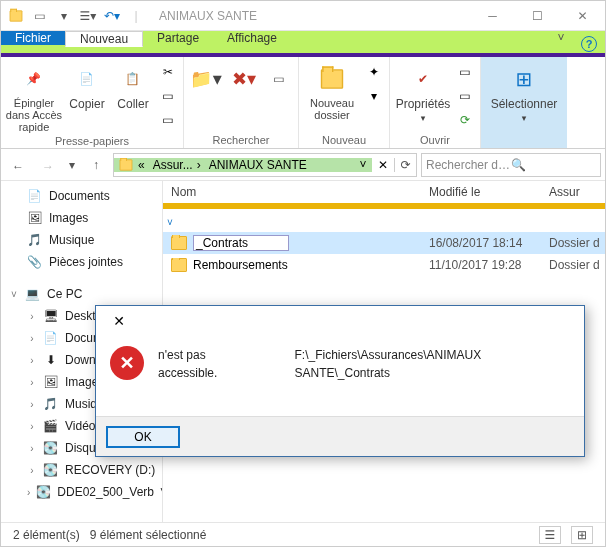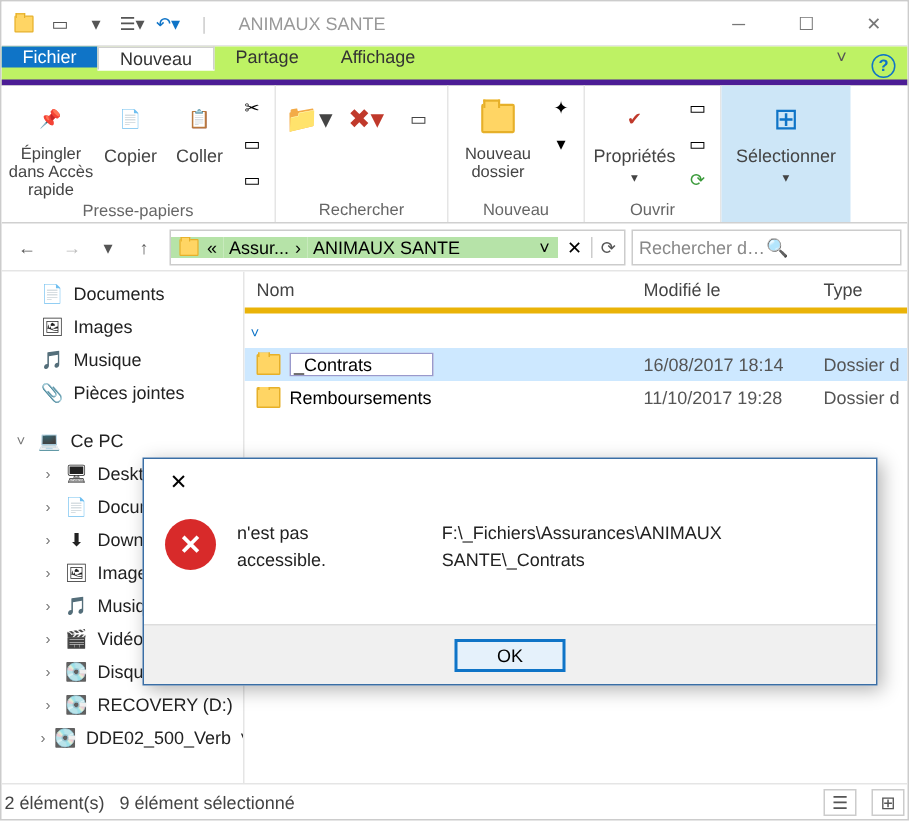--- a/index.html
+++ b/index.html
@@ -38,47 +38,47 @@
 .search { width: 180px; height: 24px; border: 1px solid #ccc; display: flex; align-items: center; padding: 0 4px; color: #888; }
 .search span { flex:1; overflow:hidden; white-space:nowrap; text-overflow:ellipsis;}
 .content { flex: 1; display: flex; overflow: hidden; position: relative; }
 .tree { width: 162px; border-right: 1px solid #e5e5e5; overflow: hidden; padding: 4px 0; }
 .tree .node { display: flex; align-items: center; gap: 6px; padding: 3px 4px 3px 22px; color: #222; white-space: nowrap; }
 .tree .node.lvl0 { padding-left: 8px; font-weight: normal; }
 .tree .node.lvl1 { padding-left: 26px; }
 .tree .exp { width:10px; text-align:center; color:#777; font-size:10px;}
 .tree .tic { width:16px; height:16px; display:inline-flex; align-items:center; justify-content:center;}
 .list { flex: 1; display: flex; flex-direction: column; overflow: hidden; }
-.cols { height: 28px; display: flex; align-items: center; border-bottom: 4px solid #eab308; color: #444; }
+.cols { height: 28px; display: flex; align-items: center; border-bottom: 6px solid #eab308; color: #444; }
 .cols .c { padding: 0 8px; }
 .cols .c.name { width: 258px; }
 .cols .c.mod { width: 120px; }
 .cols .c.type { flex:1;}
 .grouphdr { color: #0f74c7; padding: 8px 4px 4px 4px; display:flex; align-items:center; gap:6px;}
 .grouphdr .chev { font-size:10px;}
 .row { display: flex; align-items: center; height: 22px; }
 .row .cell { padding: 0 8px; white-space: nowrap; overflow:hidden;}
 .row .cell.name { width: 258px; display:flex; align-items:center; gap:6px;}
 .row .cell.mod { width: 120px; color: #555; }
 .row .cell.type { flex:1; color:#555;}
 .row.sel { background: #cde8ff; }
 .fic { width:16px; height:14px; background:#ffd564; border:1px solid #e6b029; border-radius:1px; display:inline-block; position:relative;}
 .fic::before{content:"";position:absolute;top:-3px;left:0;width:6px;height:3px;background:#ffd564;border:1px solid #e6b029;border-bottom:none;}
-.statusbar { height: 24px; border-top: 1px solid #e5e5e5; display: flex; align-items: center; padding: 0 2px; gap: 10px; color: #444;}
+.statusbar { height: 24px; border-top: 1px solid #e5e5e5; display: flex; align-items: center; padding: 0 12px; gap: 10px; color: #444;}
 .statusbar .sp { flex:1;}
 .statusbar .vbtn { width:22px; height:18px; border:1px solid #ccc; display:flex;align-items:center;justify-content:center; color:#555;}
 .dialog { position: absolute; left: 95px; top: 305px; width: 490px; height: 152px; background: #fff; border: 1px solid #3a6ea5; box-shadow: 3px 3px 12px rgba(0,0,0,.3); display: flex; flex-direction: column; z-index: 10; }
 .dialog .dtitle { height: 30px; display: flex; align-items: center; padding: 0 8px; color: #000; }
 .dialog .dtitle .dtxt { flex: 1; }
 .dialog .dtitle .dclose { width: 30px; text-align: center; font-size: 14px; }
 .dialog .dbody { flex: 1; display: flex; padding: 10px 14px; gap: 14px; }
 .dialog .dicon { width: 34px; height: 34px; border-radius: 50%; background: #d82a2a; color: #fff; display: flex; align-items: center; justify-content: center; font-size: 18px; font-weight: bold; flex-shrink:0;}
 .dialog .dmsg { flex:1; color:#222; line-height:1.5;}
 .dialog .dmsg .l1 { display:flex; gap:30px; margin-bottom:12px;}
-.dialog .dfoot { height: 40px; border-top: 1px solid #ddd; background:#f0f0f0; display: flex; align-items: center; justify-content: center; padding: 0 10px; }
+.dialog .dfoot { height: 40px; border-top: 1px solid #ddd; background:#f0f0f0; display: flex; align-items: center; justify-content: flex-start; padding: 0 10px; }
 .dialog .dfoot button { width: 74px; height: 22px; border: 2px solid #0f74c7; background: #e5f1fb; }
 </style>
 </head>
 <body>
 
 <div class="titlebar">
   <div class="qat">
     <div class="qbtn">
         <span class="fic" style="transform:scale(.8)"></span>
       </div>
@@ -274,21 +274,21 @@
         <span class="exp">›</span>
         <span class="tic">💽</span>
         <span>DDE02_500_Verb</span>
         <span style="margin-left:auto">˅</span>
       </div>
   </div>
   <div class="list">
     <div class="cols">
       <div class="c name">Nom</div>
       <div class="c mod">Modifié le</div>
-      <div class="c type">Type</div>
+      <div class="c type">Assur</div>
     </div>
     <div class="grouphdr">
       <span class="chev">˅</span>
     </div>
     <div class="row sel">
       <div class="cell name">
           <span class="fic"></span>
           <span style="background:#fff;border:1px solid #99c;padding:0 40px 0 2px">_Contrats</span>
         </div>
       <div class="cell mod">16/08/2017 18:14</div>

